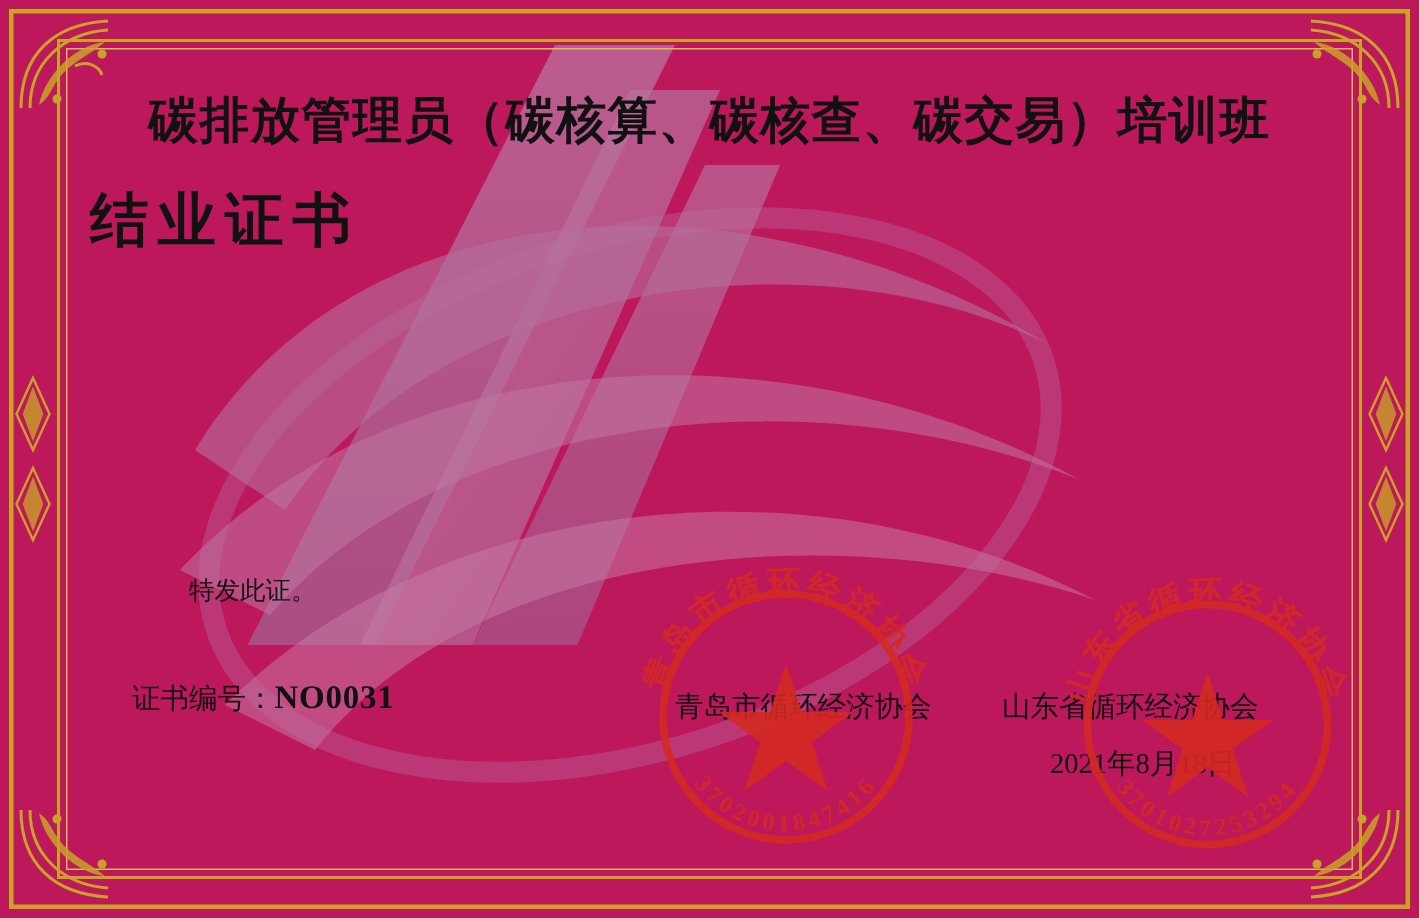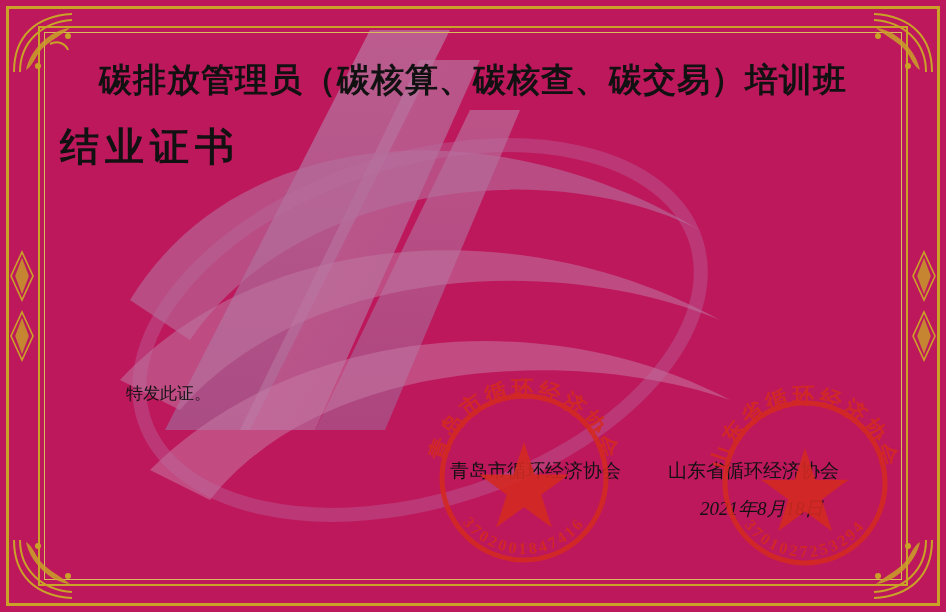--- a/index.html
+++ b/index.html
@@ -159,21 +159,20 @@
     font-size: 19px;
     color: #111111;
     white-space: nowrap;
   }
   .issue-date {
     position: absolute;
     left: 640px; top: 456px;
     font-size: 19px;
     color: #111111;
     white-space: nowrap;
-    font-style: italic;
   }
 
   
   .seal {
     position: absolute;
     pointer-events: none;
   }
   .seal svg { display: block; width: 100%; height: 100%; }
   .seal-1 { left: 416px; top: 370px; width: 216px; height: 216px; }
   .seal-2 { left: 700px; top: 378px; width: 210px; height: 210px; }
@@ -281,20 +280,23 @@
   <div class="content">
 
     <div class="title">碳排放管理员（碳核算、碳核查、碳交易）培训班</div>
 
     <div class="subtitle">结业证书</div>
 
 
 
     <div class="body-line3">特发此证。</div>
 
+    <div class="cert-no">
+      <span>证书编号：</span><span class="no-value">NO0031</span>
+    </div>
 
     <div class="issuer-left">青岛市循环经济协会</div>
 
     <div class="issuer-right">山东省循环经济协会</div>
 
     <div class="issue-date">2021年8月18日</div>
   </div>
 
   <div class="seal seal-1">
     <svg viewBox="0 0 216 216" xmlns="http://www.w3.org/2000/svg">

